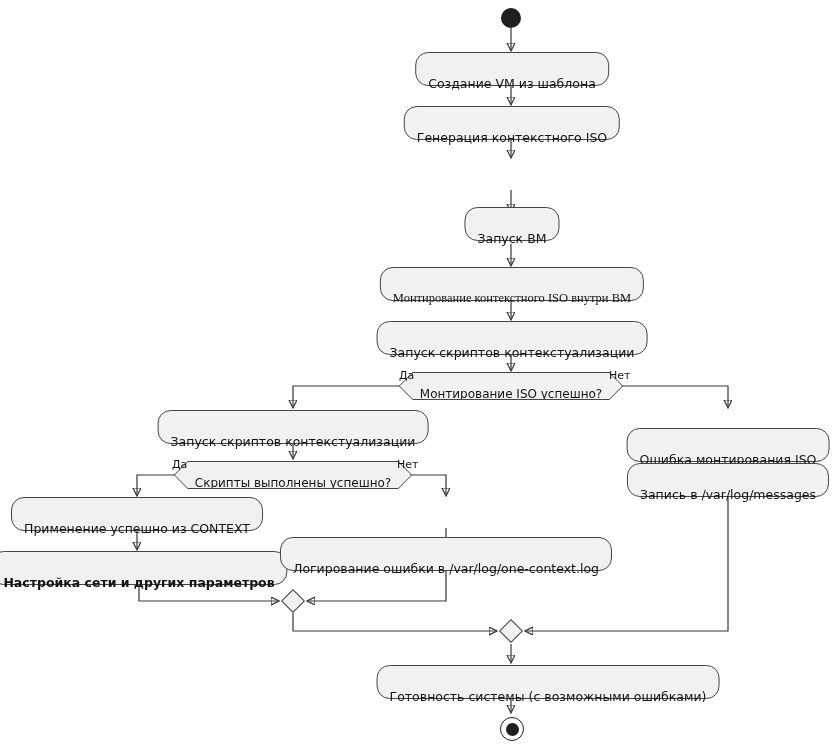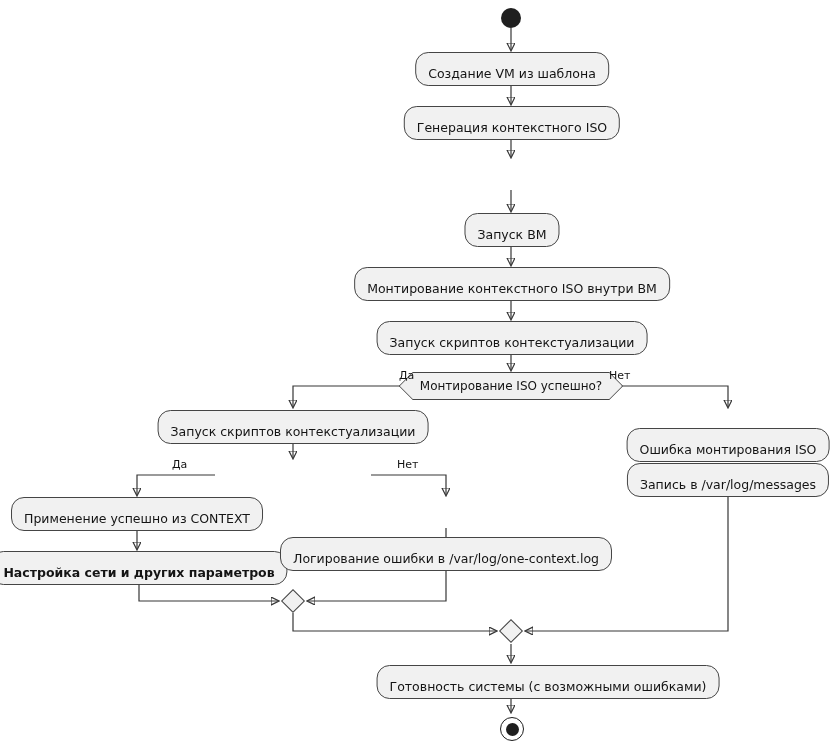--- a/index.html
+++ b/index.html
@@ -31,40 +31,40 @@
   }
   .node {
     position: absolute;
     z-index: 2;
     transform: translateX(-50%);
     background: var(--node-fill);
     border: 1px solid #454545;
     border-radius: 13px;
     height: 34px;
     line-height: 29px;
-    padding: 6px 12px;
+    padding: 16px 12px;
     font-size: 12.5px;
     white-space: nowrap;
     color: var(--text);
   }
   .hex {
     position: absolute;
     z-index: 2;
     transform: translateX(-50%);
     background: #454545;
     clip-path: polygon(0 50%, 14px 0, calc(100% - 14px) 0, 100% 50%, calc(100% - 14px) 100%, 14px 100%);
     padding: 1px;
   }
   .hex-i {
     display: block;
     background: var(--node-fill);
     clip-path: polygon(0 50%, 13px 0, calc(100% - 13px) 0, 100% 50%, calc(100% - 13px) 100%, 13px 100%);
     height: 26px;
     line-height: 26px;
-    padding: 0 20px;
+    padding: 8px 20px;
     font-size: 12px;
     white-space: nowrap;
     color: var(--text);
   }
   .merge {
     position: absolute;
     z-index: 2;
     width: 17px; height: 17px;
     background: var(--node-fill);
     border: 1px solid #454545;
@@ -135,32 +135,35 @@
     <path d="M511,697 V712" marker-end="url(#arrow)"></path>
   </svg>
 
   <div class="start-node" style="left:511px; top:18px;"></div>
   <div class="end-node" style="left:512px; top:729px;">
     <div class="end-dot"></div>
   </div>
 
   <div class="node" style="left:512px; top:52px;">Создание VM из шаблона</div>
   <div class="node" style="left:512px; top:106px;">Генерация контекстного ISO</div>
-  <div class="node" style="left:512px; top:213px;">Запуск ВМ</div>
-  <div class="node" style="left:512px; top:267px;">Монтирование контекстного ISO внутри ВМ</div>
+  <div class="node" style="left:512px; top:207px;">Запуск ВМ</div>
+  <div class="node" style="left:512px; top:267px;font-family:Liberation Serif, serif;">Монтирование контекстного ISO внутри ВМ</div>
   <div class="node" style="left:512px; top:321px;">Запуск скриптов контекстуализации</div>
 
   <div class="hex" style="left:511px; top:372px;">
     <span class="hex-i">Монтирование ISO успешно?</span>
   </div>
   <div class="blabel" style="left:399px; top:369px;">Да</div>
   <div class="blabel" style="left:609px; top:369px;">Нет</div>
 
   <div class="node" style="left:293px; top:410px;">Запуск скриптов контекстуализации</div>
 
+  <div class="hex" style="left:293px; top:461px;">
+    <span class="hex-i">Скрипты выполнены успешно?</span>
+  </div>
   <div class="blabel" style="left:172px; top:458px;">Да</div>
   <div class="blabel" style="left:397px; top:458px;">Нет</div>
 
   <div class="node" style="left:137px; top:497px;">Применение успешно из CONTEXT</div>
   <div class="node" style="left:139px; top:551px;font-weight:bold;">Настройка сети и других параметров</div>
 
   <div class="node" style="left:446px; top:497px;margin-top:40px;">Логирование ошибки в /var/log/one-context.log</div>
 
   <div class="node" style="left:728px; top:410px;margin-top:18px;">Ошибка монтирования ISO</div>
   <div class="node" style="left:728px; top:463px;">Запись в /var/log/messages</div>

